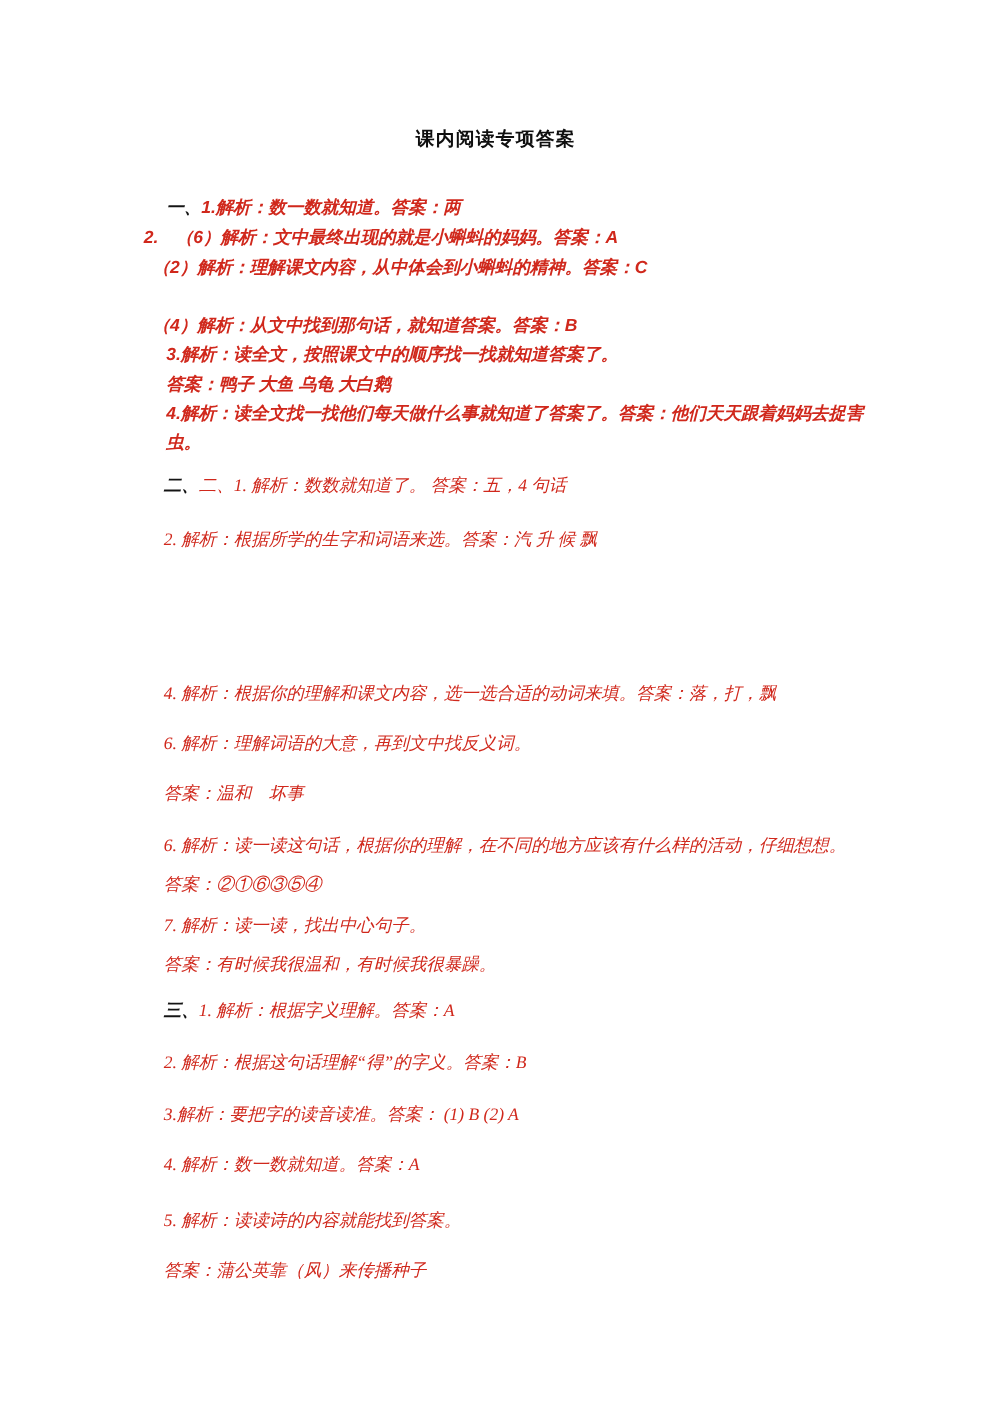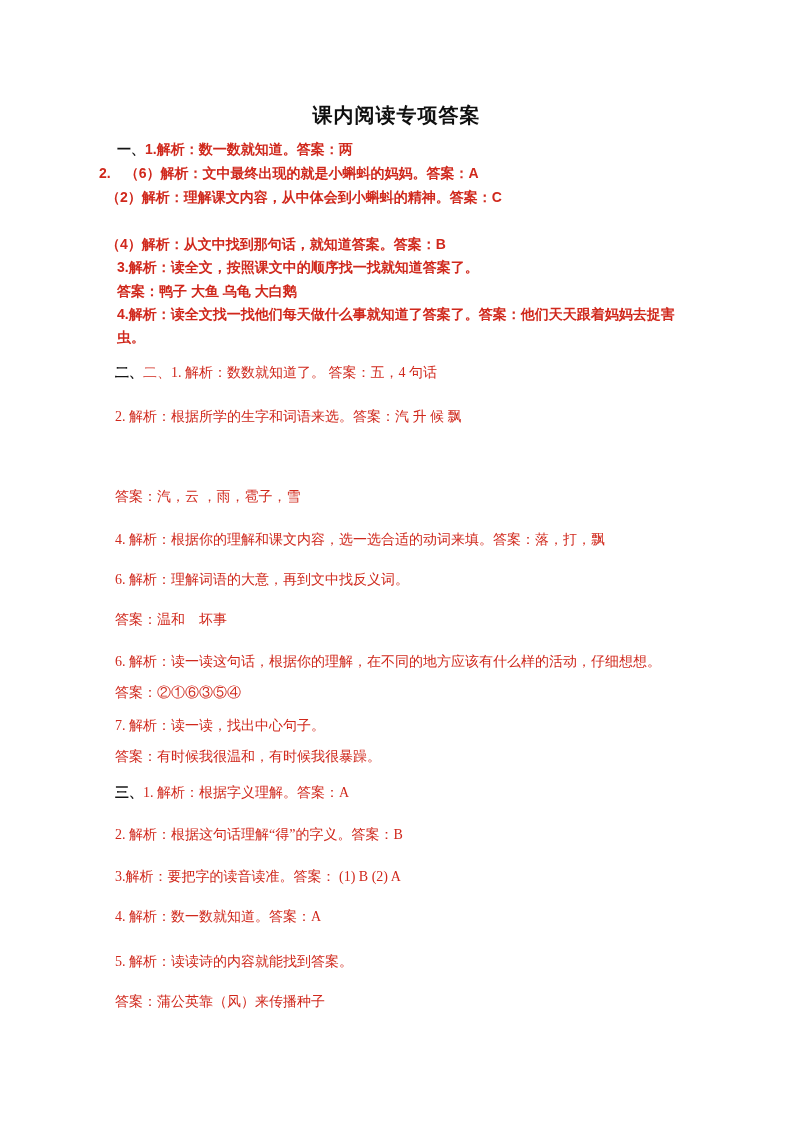--- a/index.html
+++ b/index.html
@@ -1,23 +1,23 @@
 <!DOCTYPE html>
 <html><head>
 <meta charset="utf-8">
 <style>
   html,body{margin:0;padding:0;background:#ffffff;}
   body{width:793px;height:1122px;position:relative;overflow:hidden;
        font-family:"Liberation Sans",sans-serif;}
   .page{position:absolute;inset:0;background:#ffffff;}
   .doc-title{position:absolute;top:102px;left:0;right:0;margin:0;
-       text-align:center;font-size:20px;font-weight:700;color:#0f0f0f;
+       text-align:center;font-size:15px;font-weight:700;color:#0f0f0f;
        letter-spacing:1px;font-family:"Liberation Sans",sans-serif;}
-  .line{position:absolute;margin:0;font-size:14px;line-height:23px;
-       white-space:nowrap;color:#d0281c;}
+  .line{position:absolute;margin:16px;font-size:14px;line-height:23px;
+       white-space:nowrap;color:#d0281c;font-style:italic;}
   .sec1{font-weight:700;font-family:"Liberation Sans",sans-serif;}
   .sec2{font-weight:400;font-family:"Liberation Serif",serif;}
   .prefix{color:#141414;font-weight:700;font-family:"Liberation Sans",sans-serif;}
   .body-red{color:#d0281c;}
   .l1{top:138px;left:117px}
   .l2{top:162px;left:99px}
   .l3{top:186px;left:106px}
   .l4{top:209px;left:106px}
   .l5{top:233px;left:106px}
   .l6{top:256px;left:117px}
@@ -61,21 +61,20 @@
 
   <p class="line sec1 l7"><span class="body-red">答案：鸭子 大鱼 乌龟 大白鹅</span></p>
 
   <p class="line sec1 l8"><span class="body-red">4.解析：读全文找一找他们每天做什么事就知道了答案了。答案：他们天天跟着妈妈去捉害虫。</span></p>
 
   <p class="line sec2 l9"><span class="prefix">二、</span><span class="body-red">二、1. 解析：数数就知道了。 答案：五，4 句话</span></p>
 
   <p class="line sec2 l10"><span class="body-red">2. 解析：根据所学的生字和词语来选。答案：汽 升 候 飘</span></p>
 
 
-  <p class="line sec2 l12"><span class="body-red">答案：汽，云 ，雨，雹子，雪</span></p>
 
   <p class="line sec2 l13"><span class="body-red">4. 解析：根据你的理解和课文内容，选一选合适的动词来填。答案：落，打，飘</span></p>
 
   <p class="line sec2 l14"><span class="body-red">6. 解析：理解词语的大意，再到文中找反义词。</span></p>
 
   <p class="line sec2 l15"><span class="body-red">答案：温和　坏事</span></p>
 
   <p class="line sec2 l16"><span class="body-red">6. 解析：读一读这句话，根据你的理解，在不同的地方应该有什么样的活动，仔细想想。</span></p>
 
   <p class="line sec2 l17"><span class="body-red">答案：②①⑥③⑤④</span></p>

